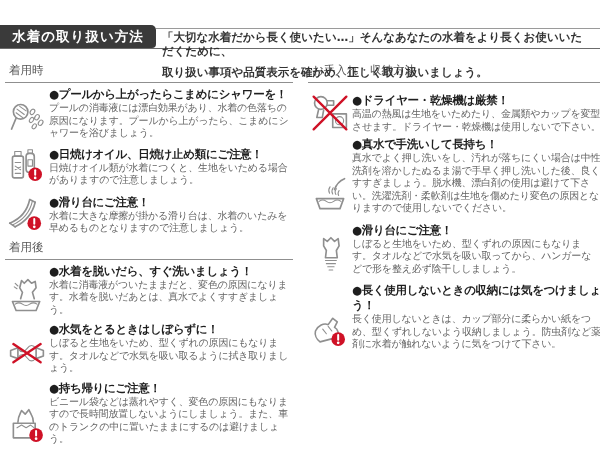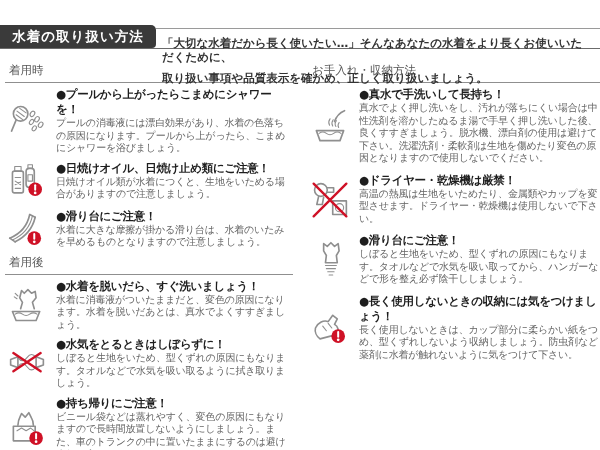--- a/index.html
+++ b/index.html
@@ -5,31 +5,31 @@
   html,body{margin:0;padding:0;background:#fff;}
   .page{position:relative;width:600px;height:450px;background:#ffffff;overflow:hidden;
         font-family:"DejaVu Sans","Liberation Sans",sans-serif;color:#333;}
 
   
   .rule-top{position:absolute;left:156px;top:28px;width:444px;height:1px;background:#9a9a9a;}
   .rule-mid{position:absolute;left:0;top:48px;width:600px;height:1px;background:#6b6b6b;}
   .title-box{position:absolute;left:0;top:25px;width:156px;height:23px;background:#3a3a3a;
              color:#fff;font-weight:bold;font-size:13.5px;display:flex;align-items:center;
              justify-content:center;border-radius:0 5px 4px 0;letter-spacing:1px;z-index:2;text-align:center;}
-  .intro{position:absolute;left:162px;top:36px;width:430px;font-size:11.5px;font-weight:bold;
+  .intro{position:absolute;left:162px;top:30px;width:430px;font-size:11.5px;font-weight:bold;
          color:#333;line-height:14px;z-index:2;}
   .intro .l1{margin-bottom:7px;}
 
   
   .col{position:absolute;top:62px;}
   .col.left{left:5px;width:288px;}
   .col.right{left:308px;width:293px;}
   .section-label{font-size:11.5px;color:#555;padding:1px 16px 4px 4px;border-bottom:1px solid #8f8f8f;}
   .sec2{margin-top:4px;}
-  .item{display:flex;gap:7px;align-items:center;}
+  .item{display:flex;align-items:flex-end;}
   .mt4{margin-top:4px;} .mt5{margin-top:5px;} .mt6{margin-top:6px;} .mt8{margin-top:8px;}
   .icon{flex:0 0 44px;width:44px;display:flex;justify-content:center;padding-top:2px;}
   .txt{flex:1;min-width:0;}
   .h{font-size:11.5px;font-weight:bold;color:#1e1e1e;line-height:15px;letter-spacing:-0.3px;}
   .b{font-size:10px;color:#646464;line-height:12.5px;letter-spacing:-0.2px;}
   svg{display:block;}
   svg .s{fill:none;stroke:#8f8f8f;stroke-width:1.8;stroke-linecap:round;stroke-linejoin:round;}
   svg .thin{stroke-width:1.2;}
   svg .x{fill:none;stroke:#cf1126;stroke-width:2.6;stroke-linecap:round;}
   svg .badge{fill:#cf1126;}
@@ -158,52 +158,52 @@
         <div class="b">ビニール袋などは蒸れやすく、変色の原因にもなりますので長時間放置しないようにしましょう。また、車のトランクの中に置いたままにするのは避けましょう。</div>
       </div>
     </div>
 
   </div>
 
   <div class="col right">
 
     <div class="section-label">お手入れ・収納方法</div>
 
-    <div class="item mt4">
-      <span class="icon">
-        <svg width="40" height="40" viewBox="0 0 44 44">
-          <path class="s" d="M38 4 C33 6 29 10 27 16"></path>
-          <path class="s thin" d="M22 13 q-2.5 3.5 -.5 7 M25.5 14 q-2.5 3.5 -.5 7 M29 15 q-2.5 3.5 -.5 6.5 M32 17 q-2 3 -.5 5.5"></path>
-          <path class="s" d="M7 26 h30 l-4 11 h-22 z"></path>
-          <path class="s thin" d="M10 29 q4 -3 8 0 t8 0 t8 0"></path>
-        </svg>
-      </span>
-      <div class="txt">
-        <div class="h">●真水で手洗いして長持ち！</div>
-        <div class="b">真水でよく押し洗いをし、汚れが落ちにくい場合は中性洗剤を溶かしたぬるま湯で手早く押し洗いした後、良くすすぎましょう。脱水機、漂白剤の使用は避けて下さい。洗濯洗剤・柔軟剤は生地を傷めたり変色の原因となりますので使用しないでください。</div>
-      </div>
-    </div>
-
     <div class="item mt8">
       <span class="icon">
         <svg width="40" height="40" viewBox="0 0 44 44">
           <circle class="s" cx="12" cy="11" r="7"></circle>
           <path class="s" d="M19 8.5 h7 v5 h-7"></path>
           <path class="s" d="M9.5 18 l-2 9 h6 l1.5 -8"></path>
           <rect class="s" x="25" y="23" width="15" height="15"></rect>
           <circle class="s thin" cx="32.5" cy="30.5" r="4.5"></circle>
           <path class="x" d="M4 4 L40 40 M40 4 L4 40"></path>
         </svg>
       </span>
       <div class="txt">
         <div class="h">●ドライヤー・乾燥機は厳禁！</div>
         <div class="b">高温の熱風は生地をいためたり、金属類やカップを変型させます。ドライヤー・乾燥機は使用しないで下さい。</div>
       </div>
     </div>
 
+    <div class="item mt4">
+      <span class="icon">
+        <svg width="40" height="40" viewBox="0 0 44 44">
+          <path class="s" d="M38 4 C33 6 29 10 27 16"></path>
+          <path class="s thin" d="M22 13 q-2.5 3.5 -.5 7 M25.5 14 q-2.5 3.5 -.5 7 M29 15 q-2.5 3.5 -.5 6.5 M32 17 q-2 3 -.5 5.5"></path>
+          <path class="s" d="M7 26 h30 l-4 11 h-22 z"></path>
+          <path class="s thin" d="M10 29 q4 -3 8 0 t8 0 t8 0"></path>
+        </svg>
+      </span>
+      <div class="txt">
+        <div class="h">●真水で手洗いして長持ち！</div>
+        <div class="b">真水でよく押し洗いをし、汚れが落ちにくい場合は中性洗剤を溶かしたぬるま湯で手早く押し洗いした後、良くすすぎましょう。脱水機、漂白剤の使用は避けて下さい。洗濯洗剤・柔軟剤は生地を傷めたり変色の原因となりますので使用しないでください。</div>
+      </div>
+    </div>
+
     <div class="item mt8">
       <span class="icon">
         <svg width="40" height="40" viewBox="0 0 44 44">
           <path class="s" d="M15 4 l4 3 4 -4 4 4 4 -3 1 8 -3 5 1 8 h-13 l1 -8 -3 -5 z"></path>
           <path class="s thin" d="M17 28 h12 M18 31.5 h10 M19.5 35 h7 M21 38.5 h4"></path>
         </svg>
       </span>
       <div class="txt">
         <div class="h">●滑り台にご注意！</div>
         <div class="b">しぼると生地をいため、型くずれの原因にもなります。タオルなどで水気を吸い取ってから、ハンガーなどで形を整え必ず陰干ししましょう。</div>

